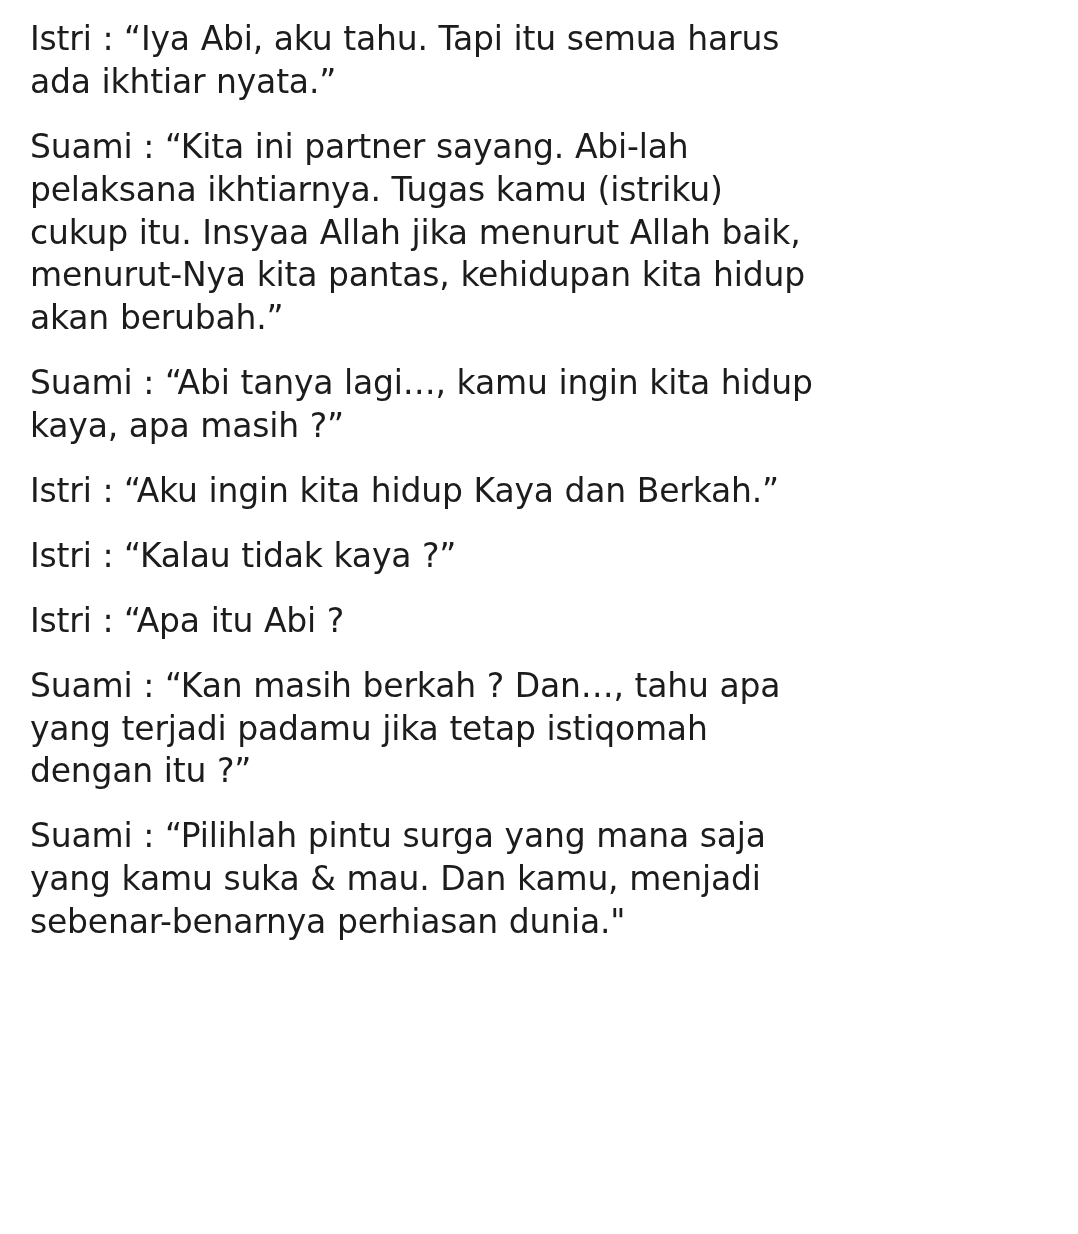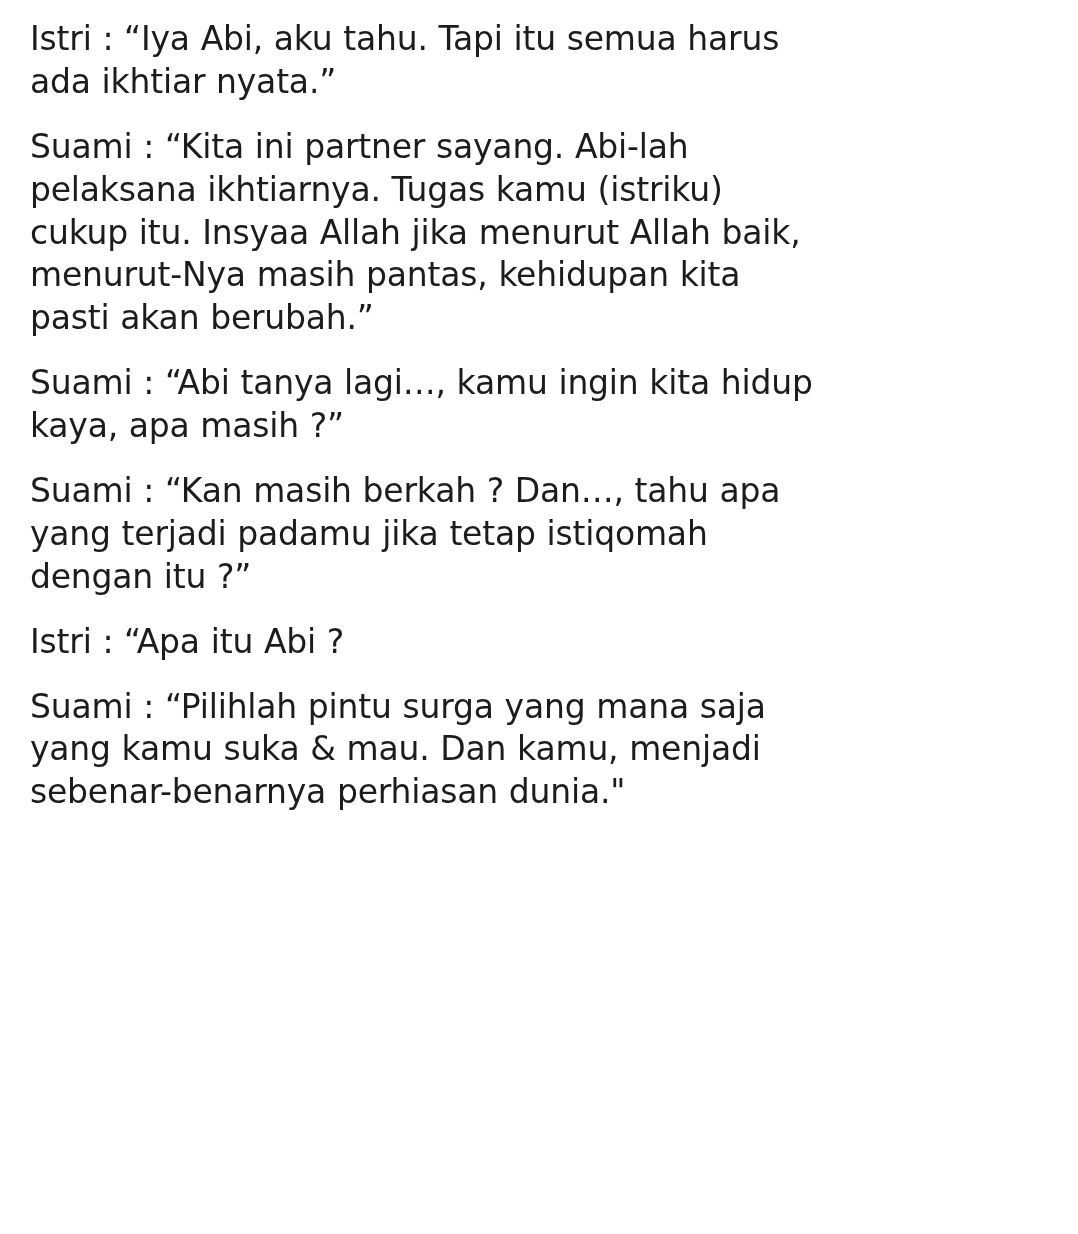--- a/index.html
+++ b/index.html
@@ -31,18 +31,20 @@
   }
   .para:last-child {
     margin-bottom: 16px;
   }
 </style>
 </head>
 <body>
 
 <div class="page">
   <p class="para">Istri : “Iya Abi, aku tahu. Tapi itu semua harus ada ikhtiar nyata.”</p>
-  <p class="para">Suami : “Kita ini partner sayang. Abi-lah pelaksana ikhtiarnya. Tugas kamu (istriku) cukup itu. Insyaa Allah jika menurut Allah baik, menurut-Nya masih pantas, kehidupan kita pasti akan berubah.”</p>
+  <p class="para">Suami : “Kita ini partner sayang. Abi-lah pelaksana ikhtiarnya. Tugas kamu (istriku) cukup itu. Insyaa Allah jika menurut Allah baik, menurut-Nya kita pantas, kehidupan kita hidup akan berubah.”</p>
   <p class="para">Suami : “Abi tanya lagi…, kamu ingin kita hidup kaya, apa masih ?”</p>
+  <p class="para">Istri : “Aku ingin kita hidup Kaya dan Berkah.”</p>
+  <p class="para">Istri : “Kalau tidak kaya ?”</p>
+  <p class="para">Istri : “Apa itu Abi ?</p>
   <p class="para">Suami : “Kan masih berkah ? Dan…, tahu apa yang terjadi padamu jika tetap istiqomah dengan itu ?”</p>
-  <p class="para">Istri : “Apa itu Abi ?</p>
   <p class="para">Suami : “Pilihlah pintu surga yang mana saja yang kamu suka &amp; mau. Dan kamu, menjadi sebenar-benarnya perhiasan dunia."</p>
 </div>
 
 </body></html>

